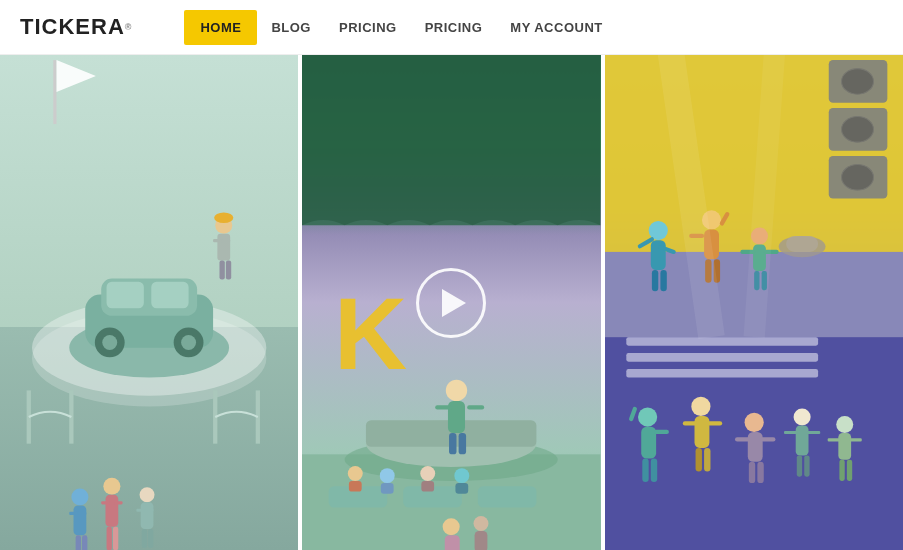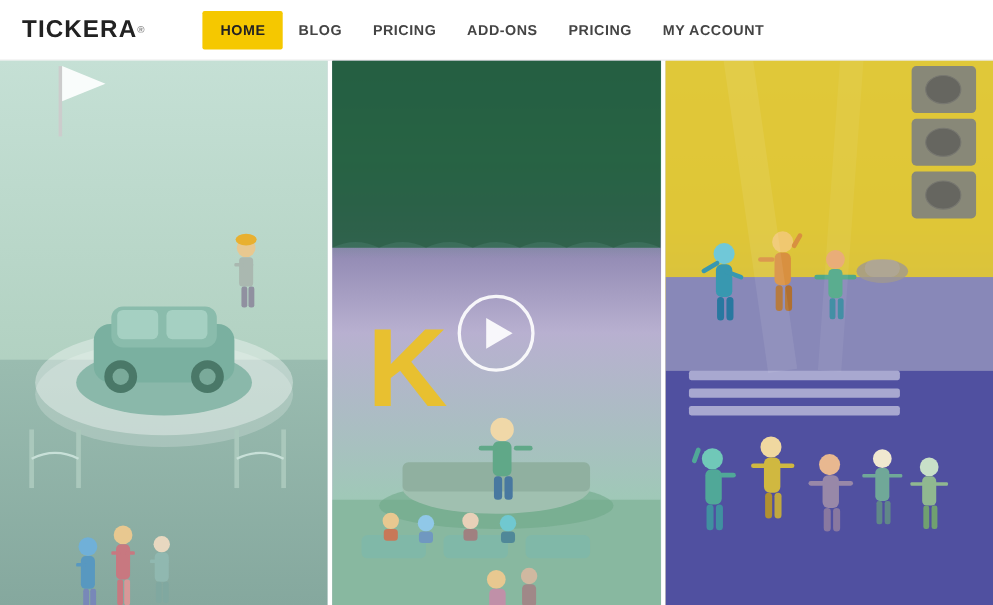--- a/index.html
+++ b/index.html
@@ -152,23 +152,20 @@
     <li class="active">
         <a href="#">HOME</a>
       </li>
     <li>
         <a href="#">BLOG</a>
       </li>
     <li>
         <a href="#">PRICING</a>
       </li>
     <li>
-        <a href="#">ADD-ONS</a>
-      </li>
-    <li>
         <a href="#">PRICING</a>
       </li>
     <li>
         <a href="#">MY ACCOUNT</a>
       </li>
   </ul>
 </nav>
 
 <div class="hero">
 

